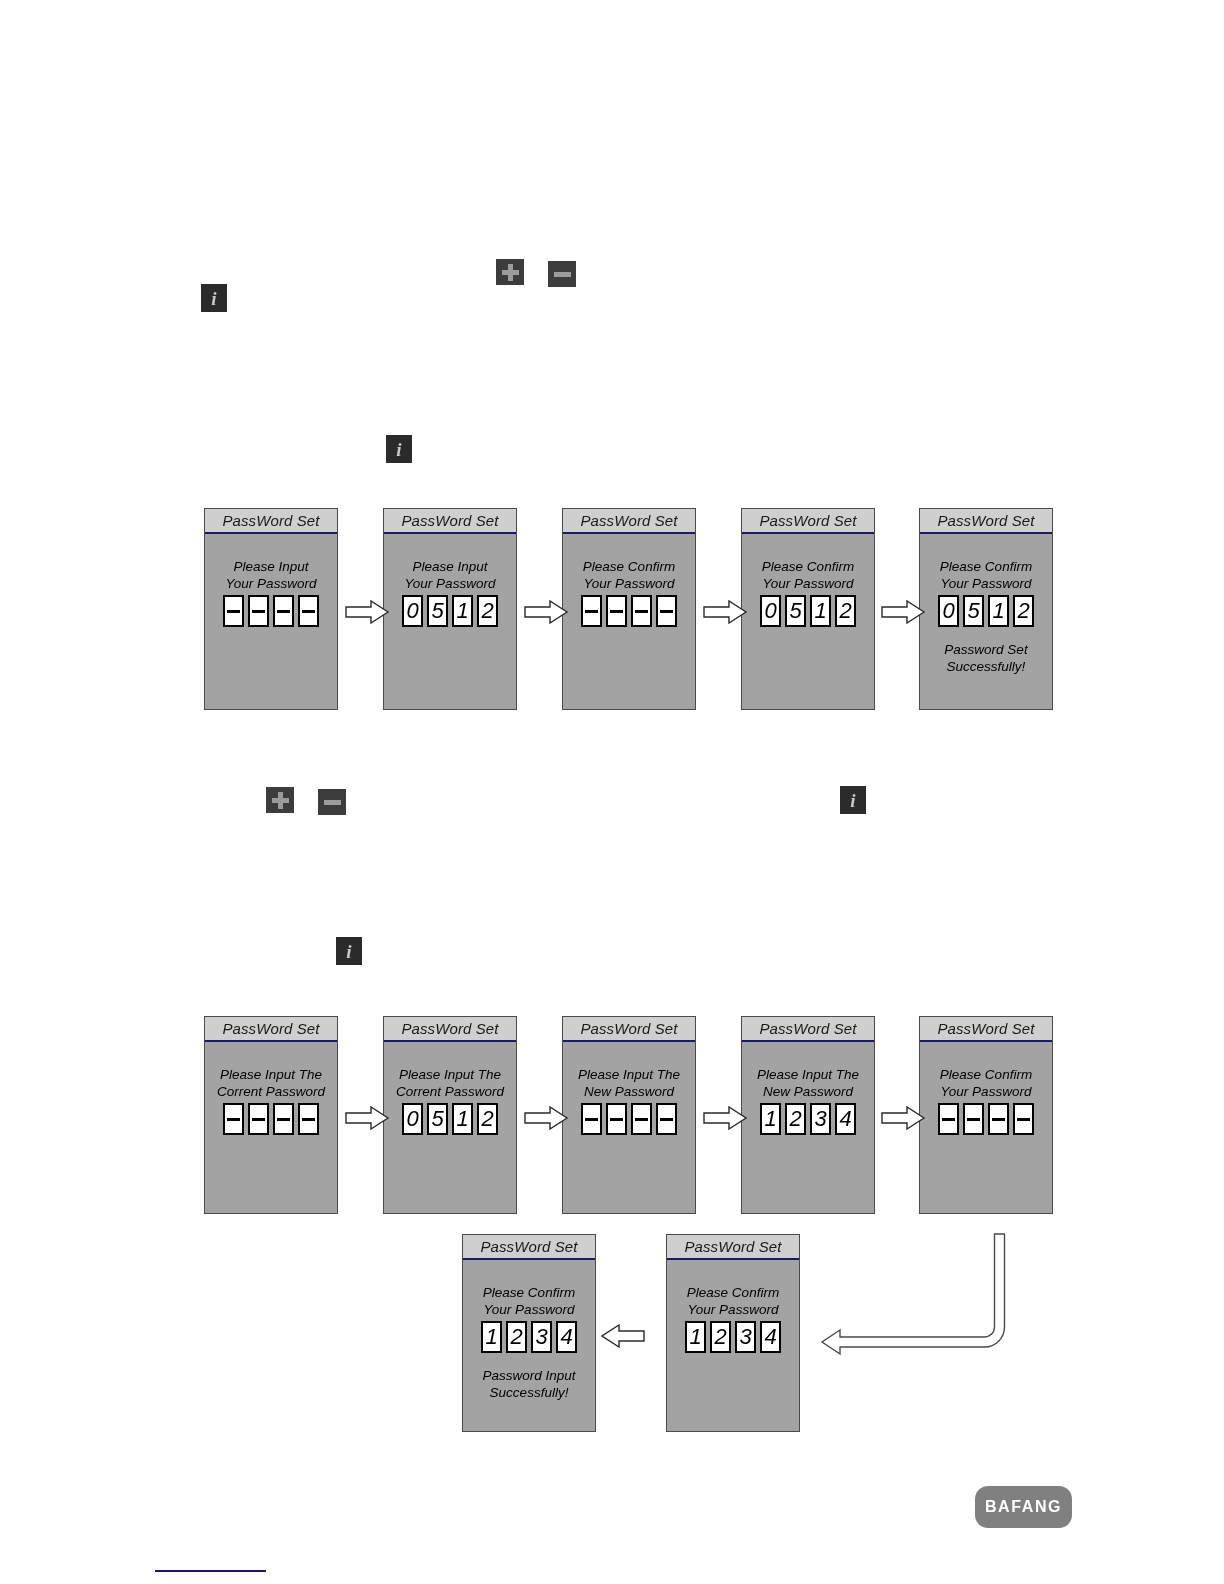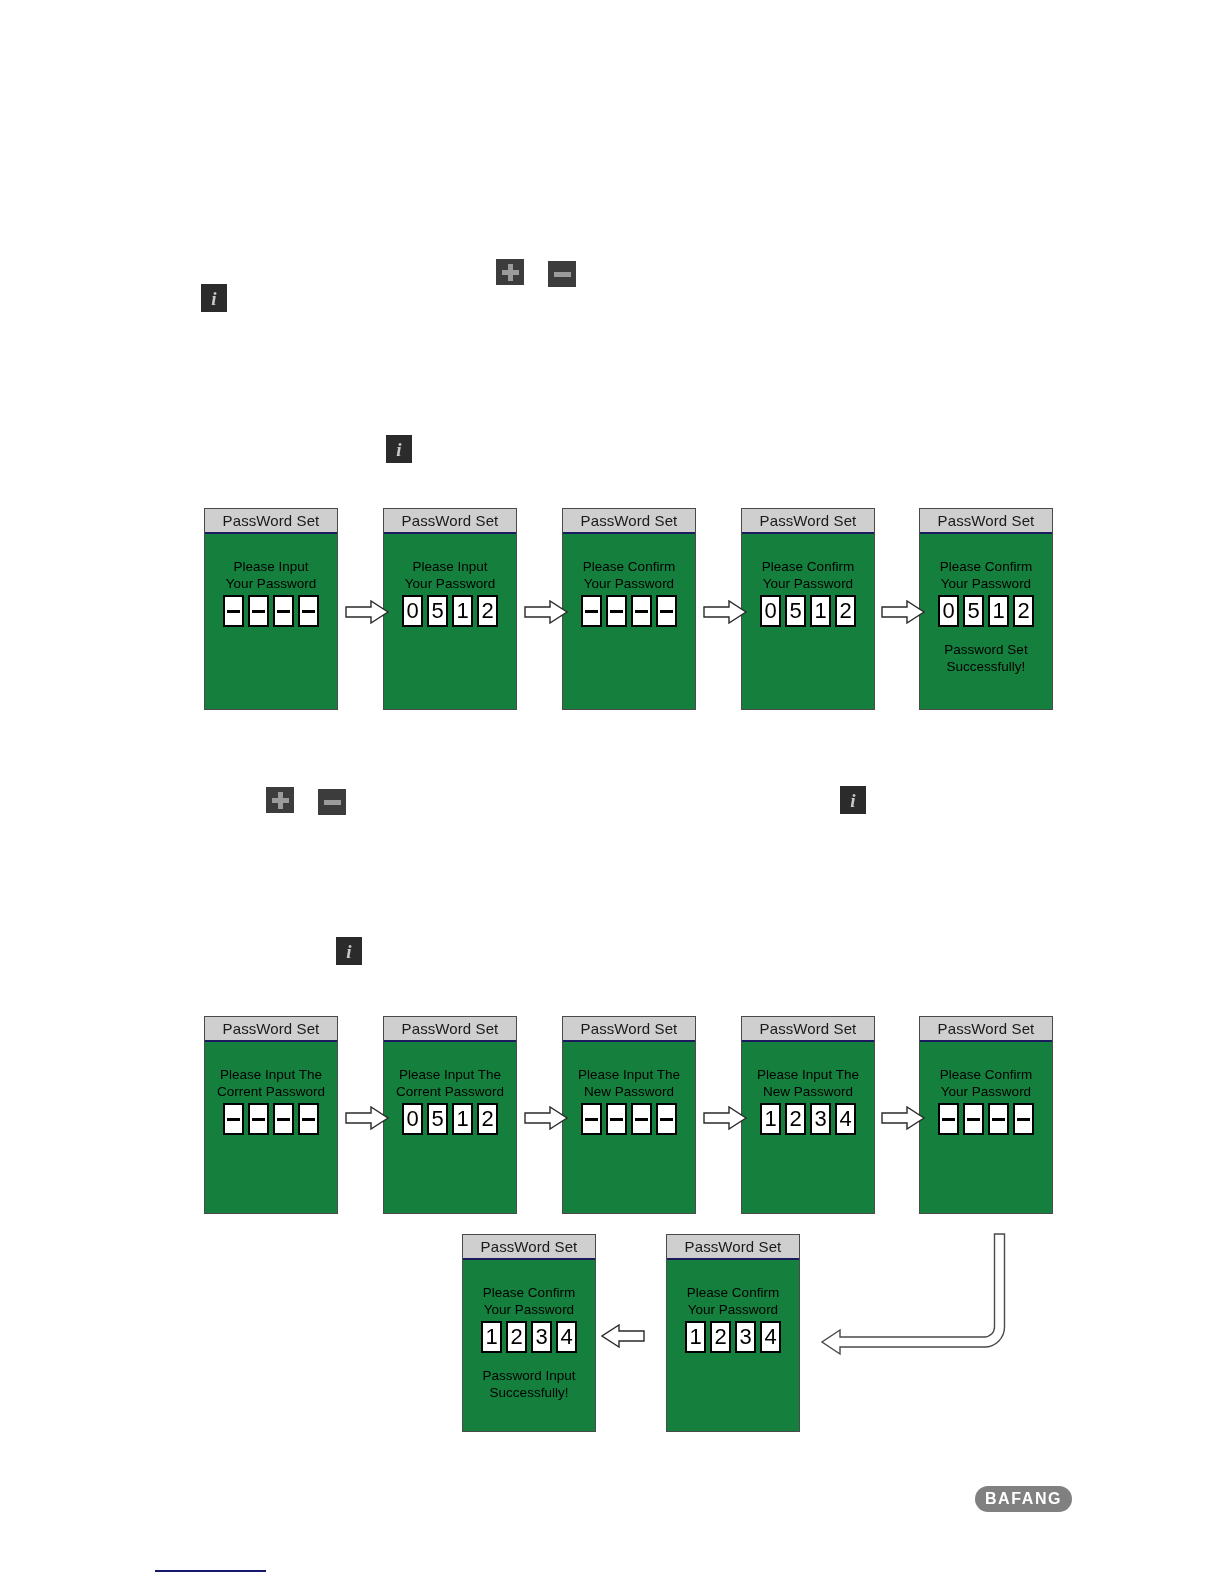--- a/index.html
+++ b/index.html
@@ -60,22 +60,23 @@
   .keyicon.minus .glyph {
     width: 17px;
     height: 5px;
     background: #9b9b9b;
   }
 
   
   .screen {
     position: absolute;
     box-sizing: border-box;
-    background: #15803d;
+    background: #a3a3a3;
     border: 1px solid #4a4a4a;
+    font-style: italic;
   }
   .screen-header {
     box-sizing: border-box;
     height: 25px;
     background: #cfcfcf;
     border-bottom: 2px solid #1b1b5e;
     display: flex;
     align-items: center;
     justify-content: center;
     font-size: 15px;
@@ -429,14 +430,14 @@
       </svg>
     </div>
   </div>
 
 <div class="elbow" style="left:810px; top:1232px;">
   <svg width="200" height="125" viewBox="0 0 200 125">
     <path d="M 184.5 2 L 184.5 95 A 10 10 0 0 1 174.5 105 L 30 105 L 30 98 L 12 110 L 30 122 L 30 115 L 174.5 115 A 20 20 0 0 0 194.5 95 L 194.5 2 Z" fill="#ffffff" stroke="#4a4a4a" stroke-width="1.4"></path>
   </svg>
 </div>
 
-<div class="brand-logo" style="left:975px; top:1486px; width:97px; height:26px;">BAFANG</div>
+<div class="brand-logo" style="left:975px; top:1486px; width:97px; height:42px;">BAFANG</div>
 <div class="footer-rule" style="left:155px; top:1570px; width:111px; height:2px;"></div>
 
 </body></html>

